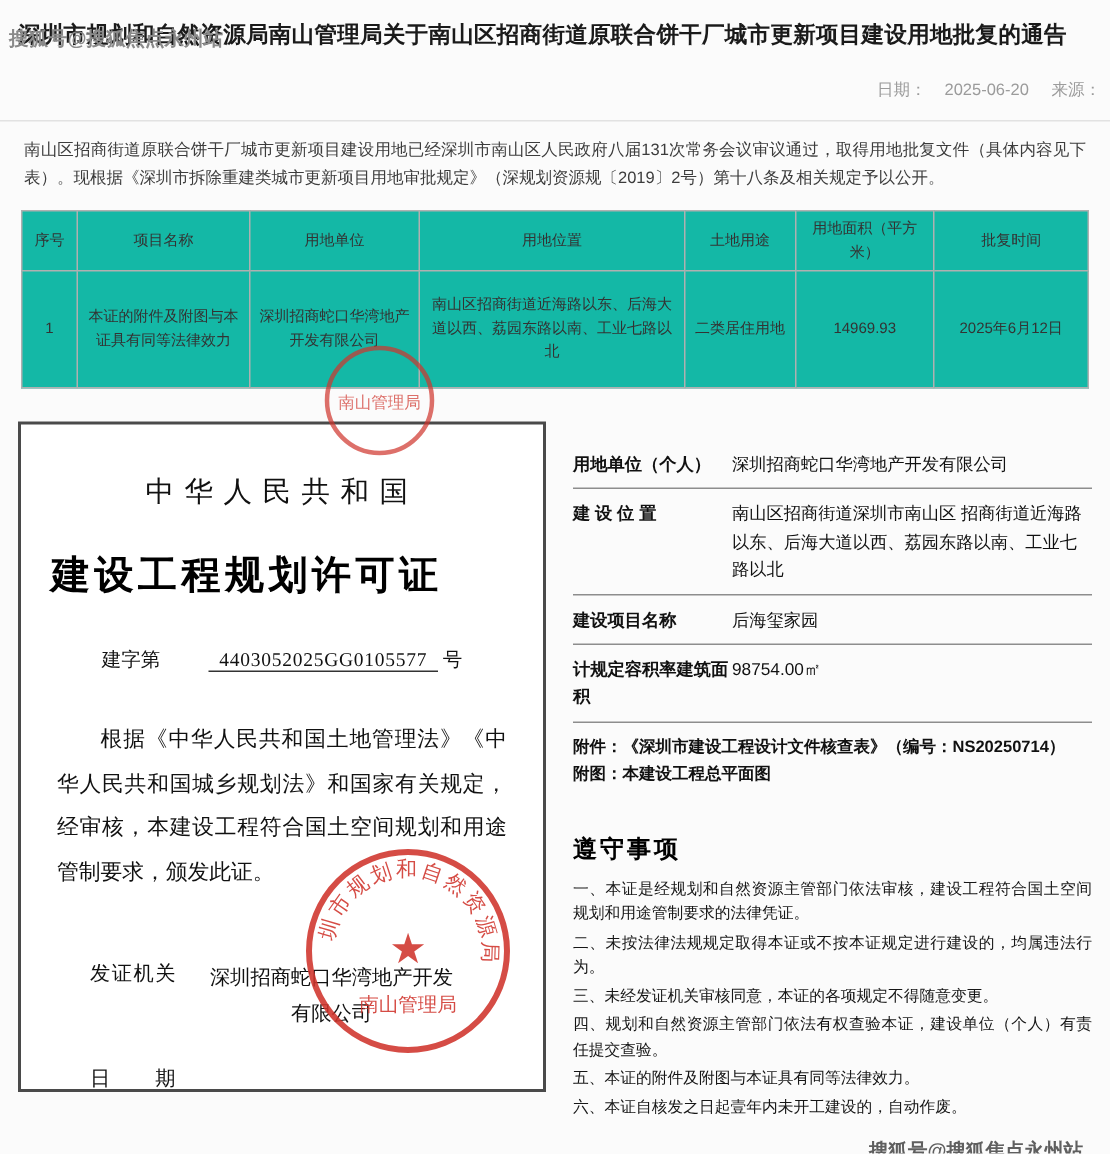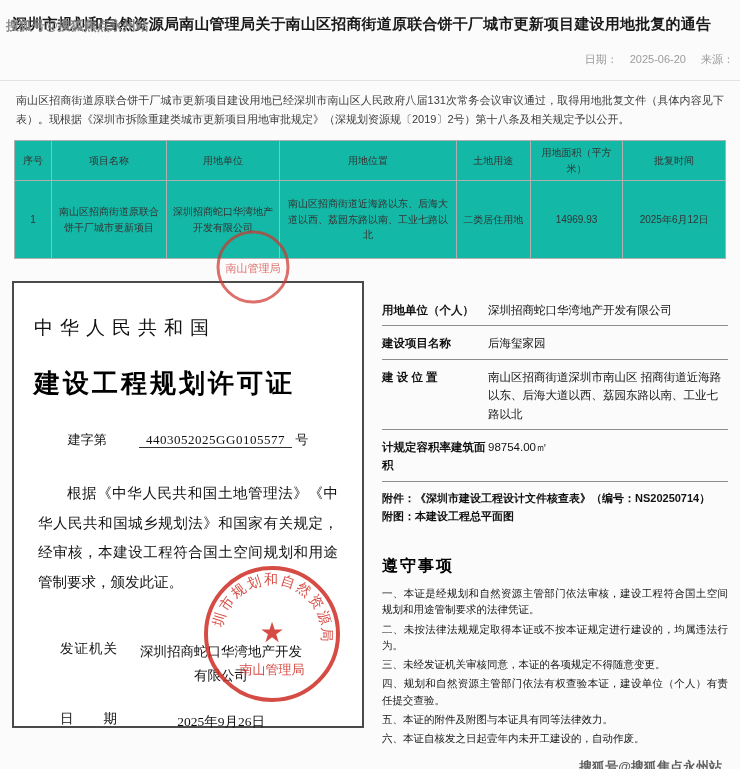--- a/index.html
+++ b/index.html
@@ -50,21 +50,21 @@
   table.approval td { height:78px; }
 
   .docs { display:flex; margin:22px 12px 0 12px; gap:18px; align-items:flex-start; }
 
   .permit {
     width:352px; height:447px; background:#fff;
     border:2px solid #4a4a4a; position:relative; padding:6px 20px;
     font-family:"Liberation Serif","DejaVu Serif",serif;
   }
   .permit .country {
-    font-size:19px; letter-spacing:7px;
+    text-align:center; font-size:19px; letter-spacing:7px;
     margin-top:26px; color:#111;
   }
   .permit .permit-title {
     text-align:left; font-size:26px; font-weight:bold;
     letter-spacing:3px; margin-top:25px; color:#000;
   }
   .permit .number-line { text-align:center; font-size:13px; margin-top:30px; color:#111; }
   .permit .number { border-bottom:1px solid #333; padding:0 7px; letter-spacing:0.5px;margin-left:29px; }
   .permit .body-text {
     font-size:14.5px; line-height:2.05; margin:30px 4px 0 4px;
@@ -138,21 +138,21 @@
         <th>用地单位</th>
         <th>用地位置</th>
         <th>土地用途</th>
         <th>用地面积（平方米）</th>
         <th>批复时间</th>
       </tr>
     </thead>
     <tbody>
       <tr>
         <td>1</td>
-        <td>南山区招商街道原联合饼干厂城市更新项目</td>
+        <td>本证的附件及附图与本证具有同等法律效力</td>
         <td>深圳招商蛇口华湾地产开发有限公司</td>
         <td>南山区招商街道近海路以东、后海大道以西、荔园东路以南、工业七路以北</td>
         <td>二类居住用地</td>
         <td>14969.93</td>
         <td>2025年6月12日</td>
       </tr>
     </tbody>
   </table>
 
   <svg class="mini-seal" viewBox="0 0 82 82">
@@ -170,46 +170,45 @@
         <span class="number">4403052025GG0105577</span>
         <span>号</span>
       </div>
       <p class="body-text">根据《中华人民共和国土地管理法》《中华人民共和国城乡规划法》和国家有关规定，经审核，本建设工程符合国土空间规划和用途管制要求，颁发此证。</p>
       <div class="issuer-row">
         <span class="p-label">发证机关</span>
         <span class="p-value">深圳招商蛇口华湾地产开发有限公司</span>
       </div>
       <div class="issuer-row date-row">
         <span class="p-label">日　　期</span>
-        <span class="p-value">2025年9月26日</span>
       </div>
 
       <svg class="seal" viewBox="0 0 152 152">
         <circle cx="76" cy="76" r="66" fill="none" stroke="#d0342c" stroke-width="4"></circle>
         <path id="ringPath" d="M 76,76 m -50,0 a 50,50 0 1,1 100,0 a 50,50 0 1,1 -100,0" fill="none"></path>
         <text font-size="14" fill="#d0342c" letter-spacing="2">
           <textPath href="#ringPath" startOffset="25%" text-anchor="middle">深圳市规划和自然资源局</textPath>
         </text>
         <text x="76" y="84" text-anchor="middle" font-size="28" fill="#d0342c">★</text>
         <text x="76" y="116" text-anchor="middle" font-size="13" fill="#d0342c">南山管理局</text>
       </svg>
     </div>
 
     <div class="details">
       <div class="details-row">
         <span class="d-label">用地单位（个人）</span>
         <span class="d-value">深圳招商蛇口华湾地产开发有限公司</span>
       </div>
       <div class="details-row">
+        <span class="d-label">建 设 位 置</span>
+        <span class="d-value">南山区招商街道深圳市南山区 招商街道近海路以东、后海大道以西、荔园东路以南、工业七路以北</span>
+      </div>
+      <div class="details-row">
         <span class="d-label">建设项目名称</span>
         <span class="d-value">后海玺家园</span>
-      </div>
-      <div class="details-row">
-        <span class="d-label">建 设 位 置</span>
-        <span class="d-value">南山区招商街道深圳市南山区 招商街道近海路以东、后海大道以西、荔园东路以南、工业七路以北</span>
       </div>
       <div class="details-row">
         <span class="d-label">计规定容积率建筑面积</span>
         <span class="d-value">98754.00㎡</span>
       </div>
       <div class="attachments">
         <div class="attach-line">附件：《深圳市建设工程设计文件核查表》（编号：NS20250714）</div>
         <div class="attach-line">附图：本建设工程总平面图</div>
       </div>
 

